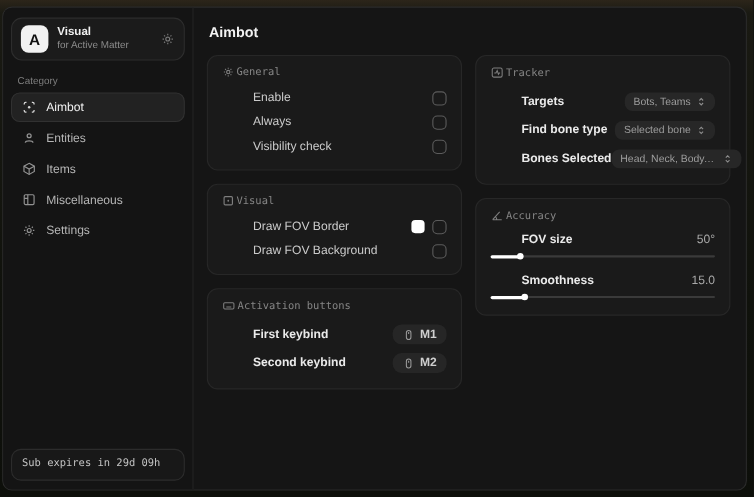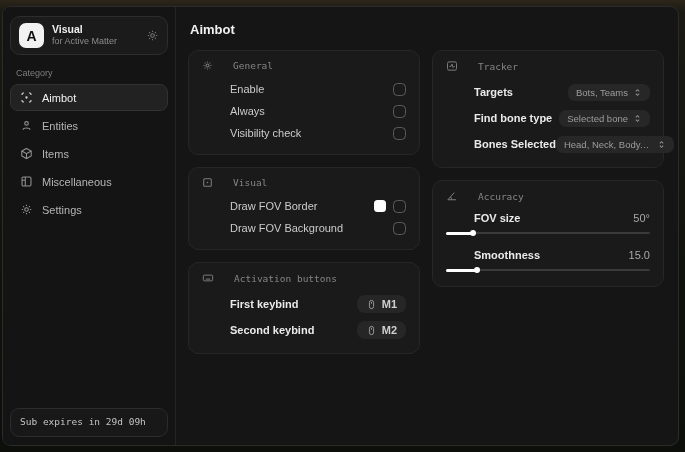--- a/index.html
+++ b/index.html
@@ -48,21 +48,21 @@
 
   
   .main { flex:1; padding:13px 14px 10px 12px; overflow:hidden; }
   .main-title { color:#f2f2f2; font-size:13px; font-weight:bold; margin:2px 0 13px 2px; }
 
   .columns { display:flex; gap:12px; align-items:flex-start; }
   .col { flex:1; display:flex; flex-direction:column; gap:12px; min-width:0; }
 
   .panel { background:#1a1a1a; border:1px solid #272727; border-radius:10px;
            padding:9px 13px 10px 13px; }
-  .panel-header { display:flex; align-items:center; gap:20px;
+  .panel-header { display:flex; align-items:center; gap:2px;
                   font-family:"DejaVu Sans Mono", monospace; font-size:9.5px;
                   color:#858585; margin-bottom:7px; }
   .panel-header .icon { color:#7e7e7e; }
 
   .row { display:flex; align-items:center; justify-content:space-between; height:22px; }
   .row-lg { height:26px; }
   .row-label { color:#cbcbcb; font-size:11px; white-space:nowrap;padding-left:28px; }
   .row-label.strong { color:#eaeaea; font-weight:bold; }
 
   .checkbox { width:13px; height:13px; border:1.5px solid #5c5c5c; border-radius:4.5px;

